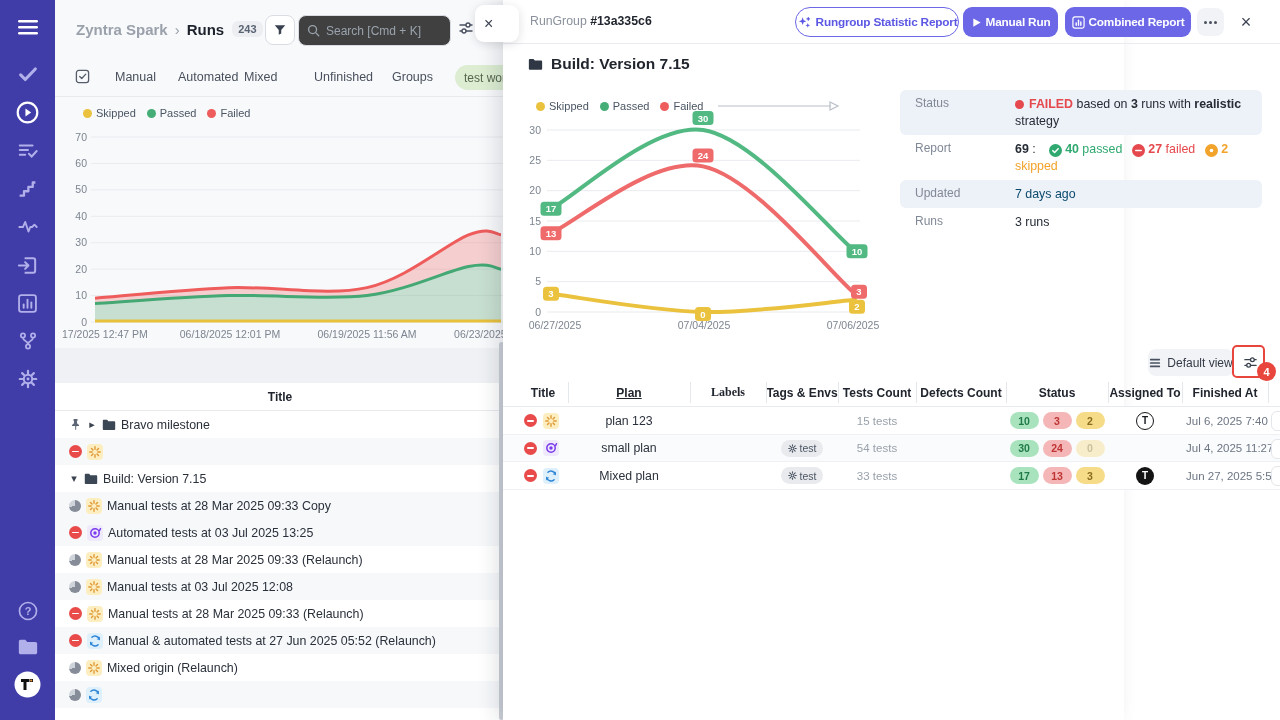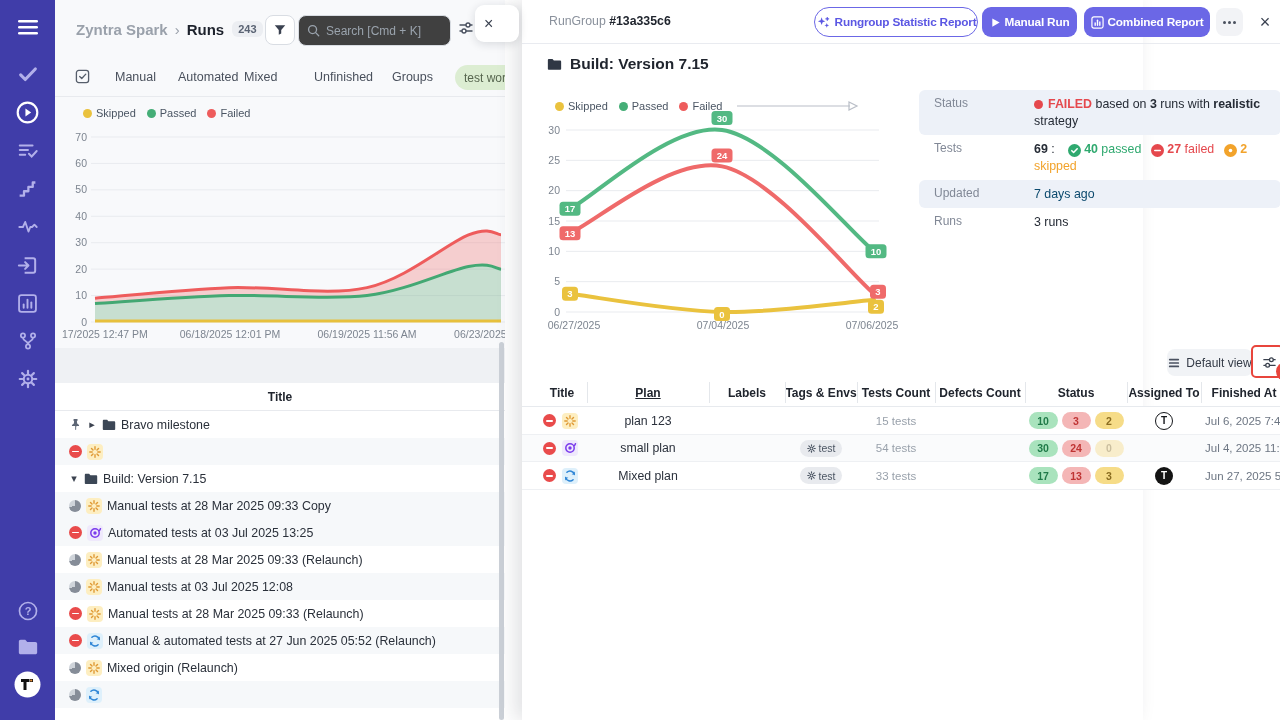--- a/index.html
+++ b/index.html
@@ -34,21 +34,21 @@
 .ltitle{font-size:12.4px;color:#2a303a;margin-left:5px;white-space:nowrap;}
 .ic{display:inline-flex;align-items:center;justify-content:center;}
 .ic-caret-right,.ic-caret-down{font-size:11px;color:#3c4350;width:10px;}
 .ic-blocked{width:13px;height:13px;border-radius:50%;background:#e94b4b;position:relative;}
 .ic-blocked .blocked-bar{position:absolute;left:3px;top:5.6px;width:7px;height:1.8px;background:#fff;border-radius:1px;}
 .ic-progress{width:12px;height:12px;border-radius:50%;background:conic-gradient(#868d98 0 72%,#cfd4da 0);}
 .ic-manual{width:16px;height:16px;border-radius:4px;background:#fdeec1;}
 .ic-automated{width:16px;height:16px;border-radius:4px;background:#efe9fc;}
 .ic-mixed{width:16px;height:16px;border-radius:4px;background:#def0fb;}
 #lp-scroll{position:absolute;right:1px;top:342px;width:5px;height:378px;background:#cbd0d7;border-radius:3px;z-index:3;}
-#drawer{position:absolute;left:503px;top:0;width:621px;height:720px;background:#fff;box-shadow:-7px 0 18px rgba(25,30,45,0.13);z-index:10;margin-left:19px;}
+#drawer{position:absolute;left:503px;top:0;width:621px;height:720px;background:#fff;box-shadow:-7px 0 18px rgba(25,30,45,0.13);z-index:10;}
 #d-header{position:absolute;left:0;top:0;width:777px;height:44px;border-bottom:1px solid #e9ebf0;}
 .d-title{position:absolute;left:27px;top:14px;font-size:12.3px;color:#8a919c;white-space:nowrap;}
 .d-title b{color:#20252e;font-weight:700;}
 .btn{position:absolute;top:7px;height:30px;border-radius:9px;display:flex;align-items:center;justify-content:center;gap:4px;font-size:11.8px;font-weight:600;white-space:nowrap;letter-spacing:-0.2px;}
 .btn-outline{border:1px solid #6b67e6;color:#5b57e3;background:#fff;border-radius:16px;}
 .btn-solid{background:#6b67e6;color:#fff;}
 .btn-more{position:absolute;top:8px;left:694px;width:27px;height:28px;background:#f2f3f6;border-radius:8px;display:flex;align-items:center;justify-content:center;gap:2px;}
 .btn-more i{width:3px;height:3px;border-radius:50%;background:#4a515e;display:block;}
 .d-close{position:absolute;left:733px;top:11px;font-size:18px;color:#3a4150;width:20px;text-align:center;line-height:22px;}
 .d-section-title{position:absolute;left:25px;top:55px;display:flex;align-items:center;gap:8px;font-size:15.5px;font-weight:700;color:#20252e;}
@@ -598,21 +598,21 @@
       <text x="52" y="234" text-anchor="middle" font-size="10.5" fill="#7d8590">06/27/2025</text>
       <text x="201" y="234" text-anchor="middle" font-size="10.5" fill="#7d8590">07/04/2025</text>
       <text x="350" y="234" text-anchor="middle" font-size="10.5" fill="#7d8590">07/06/2025</text>
     </svg>
   <div id="d-details">
       <div class="drow shaded">
         <div class="dl">Status</div>
         <div class="dv"><span class="dot" style="background: rgb(229, 72, 77);"></span><span class="b" style="color: rgb(229, 72, 77);">FAILED</span><span> based on </span><span class="b">3</span><span> runs with </span><span class="b">realistic</span><span> strategy</span></div>
       </div>
       <div class="drow">
-        <div class="dl">Tests</div>
+        <div class="dl">Report</div>
         <div class="dv"><span class="b">69</span><span> : </span><span class="cicon" style="background: rgb(47, 169, 111);">
             <svg width="9" height="9" viewBox="0 0 10 10">
               <path d="M2 5.2l2 2L8 3" fill="none" stroke="#fff" stroke-width="1.7" stroke-linecap="round" stroke-linejoin="round"></path>
             </svg>
           </span><span class="b" style="color: rgb(47, 169, 111);">40</span><span style="color: rgb(47, 169, 111);"> passed</span><span class="cicon" style="background: rgb(229, 72, 77);">
             <svg width="9" height="9" viewBox="0 0 10 10">
               <line x1="2" y1="5" x2="8" y2="5" stroke="#fff" stroke-width="1.8" stroke-linecap="round"></line>
             </svg>
           </span><span class="b" style="color: rgb(229, 72, 77);">27</span><span style="color: rgb(229, 72, 77);"> failed</span><span class="cicon" style="background: rgb(242, 163, 43);">
             <svg width="9" height="9" viewBox="0 0 10 10">
@@ -651,21 +651,21 @@
         </svg>
     </div>
     <div class="ann-box"></div>
     <div class="ann-badge">4</div>
   </div>
   <div id="d-table">
       <div class="th-row">
         <div class="th" style="left: 15px; width: 50px;">Title</div>
         <div class="th" style="left: 65px; width: 122px; text-decoration: underline;">Plan</div>
         <div class="th-sep" style="left: 65px;"></div>
-        <div class="th" style="left: 187px; width: 76px;">Labels</div>
+        <div class="th" style="left: 187px; width: 76px; font-family: Liberation Serif, serif;">Labels</div>
         <div class="th-sep" style="left: 187px;"></div>
         <div class="th" style="left: 263px; width: 72px;">Tags &amp; Envs</div>
         <div class="th-sep" style="left: 263px;"></div>
         <div class="th" style="left: 335px; width: 78px;">Tests Count</div>
         <div class="th-sep" style="left: 335px;"></div>
         <div class="th" style="left: 413px; width: 90px;">Defects Count</div>
         <div class="th-sep" style="left: 413px;"></div>
         <div class="th" style="left: 503px; width: 102px;">Status</div>
         <div class="th-sep" style="left: 503px;"></div>
         <div class="th" style="left: 605px; width: 74px;">Assigned To</div>

